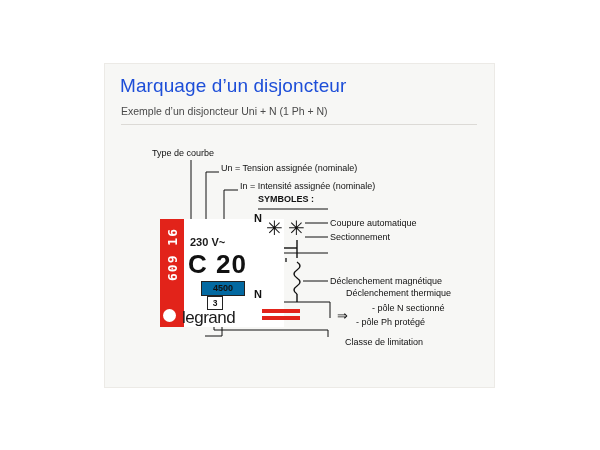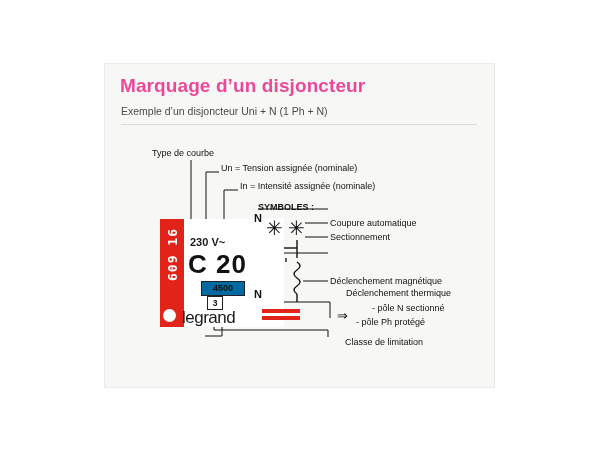--- a/index.html
+++ b/index.html
@@ -24,22 +24,22 @@
     width: 389px;
     height: 323px;
     background: #f7f7f5;
     border: 1px solid #eceae6;
   }
   .title {
     position: absolute;
     left: 120px;
     top: 75px;
     font-size: 19px;
-    font-weight: bold;
-    color: #ec4899;
+    font-weight: normal;
+    color: #1d4ed8;
     letter-spacing: 0.1px;
   }
   .subtitle {
     position: absolute;
     left: 121px;
     top: 105px;
     font-size: 10.5px;
     color: #4a4a4a;
   }
   .rule {
@@ -202,21 +202,21 @@
   
   .lbl {
     position: absolute;
     font-size: 9px;
     color: #111111;
     white-space: nowrap;
   }
   .lbl-typecourbe { left: 152px; top: 148px; }
   .lbl-un { left: 221px; top: 163px; }
   .lbl-in { left: 240px; top: 181px; }
-  .lbl-symboles { left: 258px; top: 202px; font-weight: bold; }
+  .lbl-symboles { left: 258px; top: 194px; font-weight: bold; }
   .lbl-coupure { left: 330px; top: 218px; }
   .lbl-section { left: 330px; top: 232px; }
   .lbl-decl-therm { left: 346px; top: 248px; margin-top: 40px; }
   .lbl-decl-magn { left: 330px; top: 276px; }
   .lbl-pole-n { left: 372px; top: 303px; }
   .lbl-pole-ph { left: 356px; top: 317px; }
   .lbl-pouvoir { left: 148px; top: 337px; }
   .lbl-classe { left: 345px; top: 337px; }
   .arrow-glyph {
     position: absolute;

